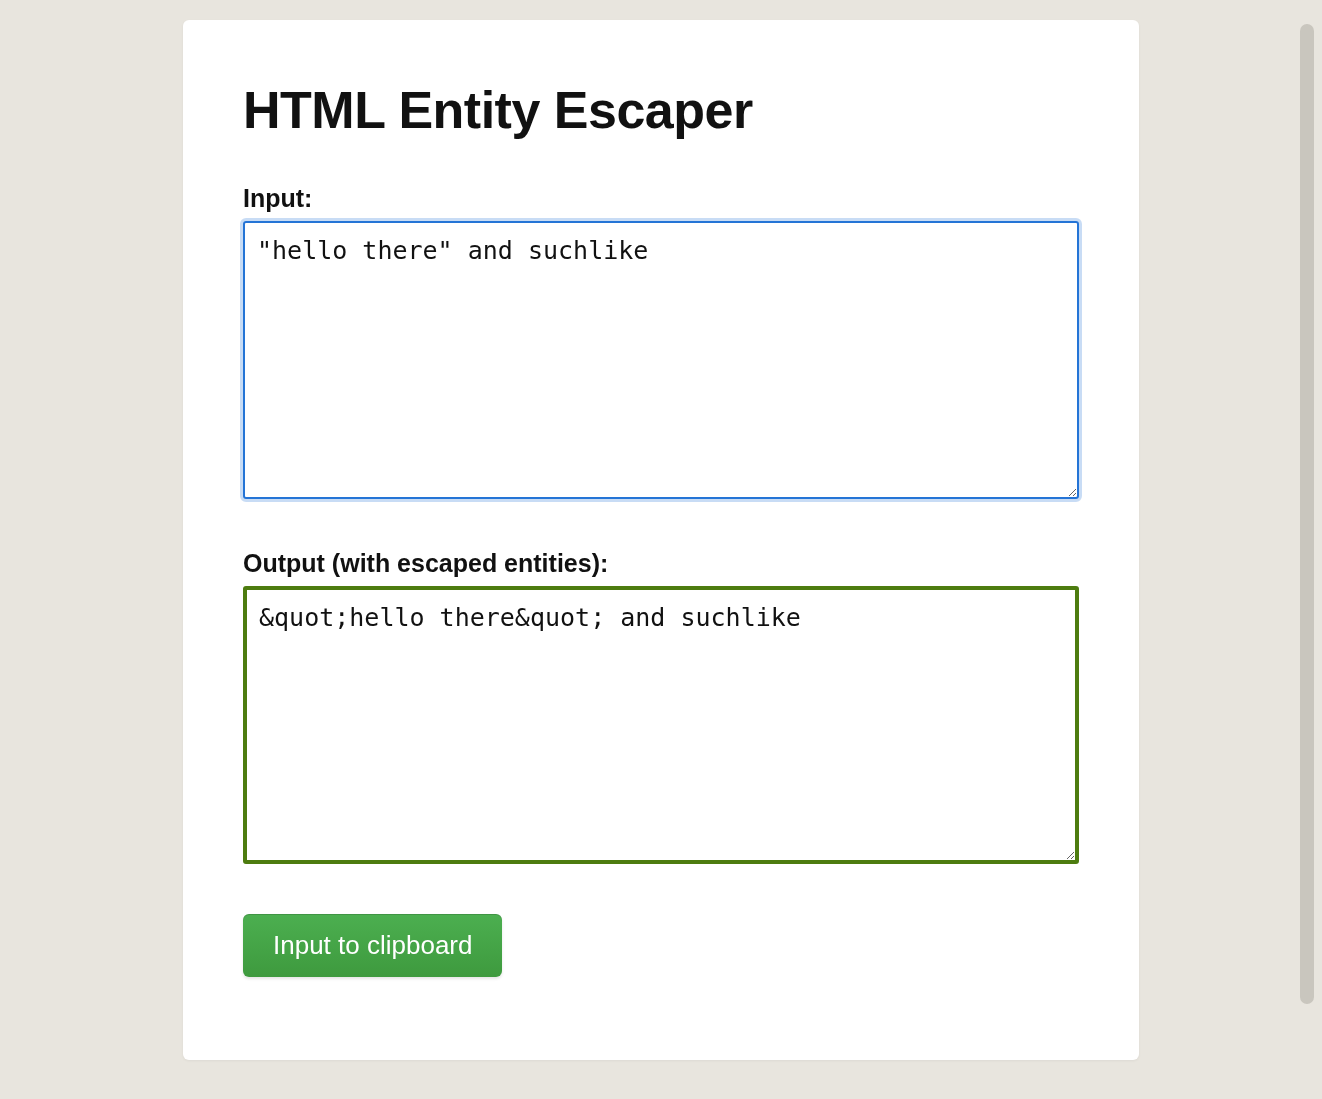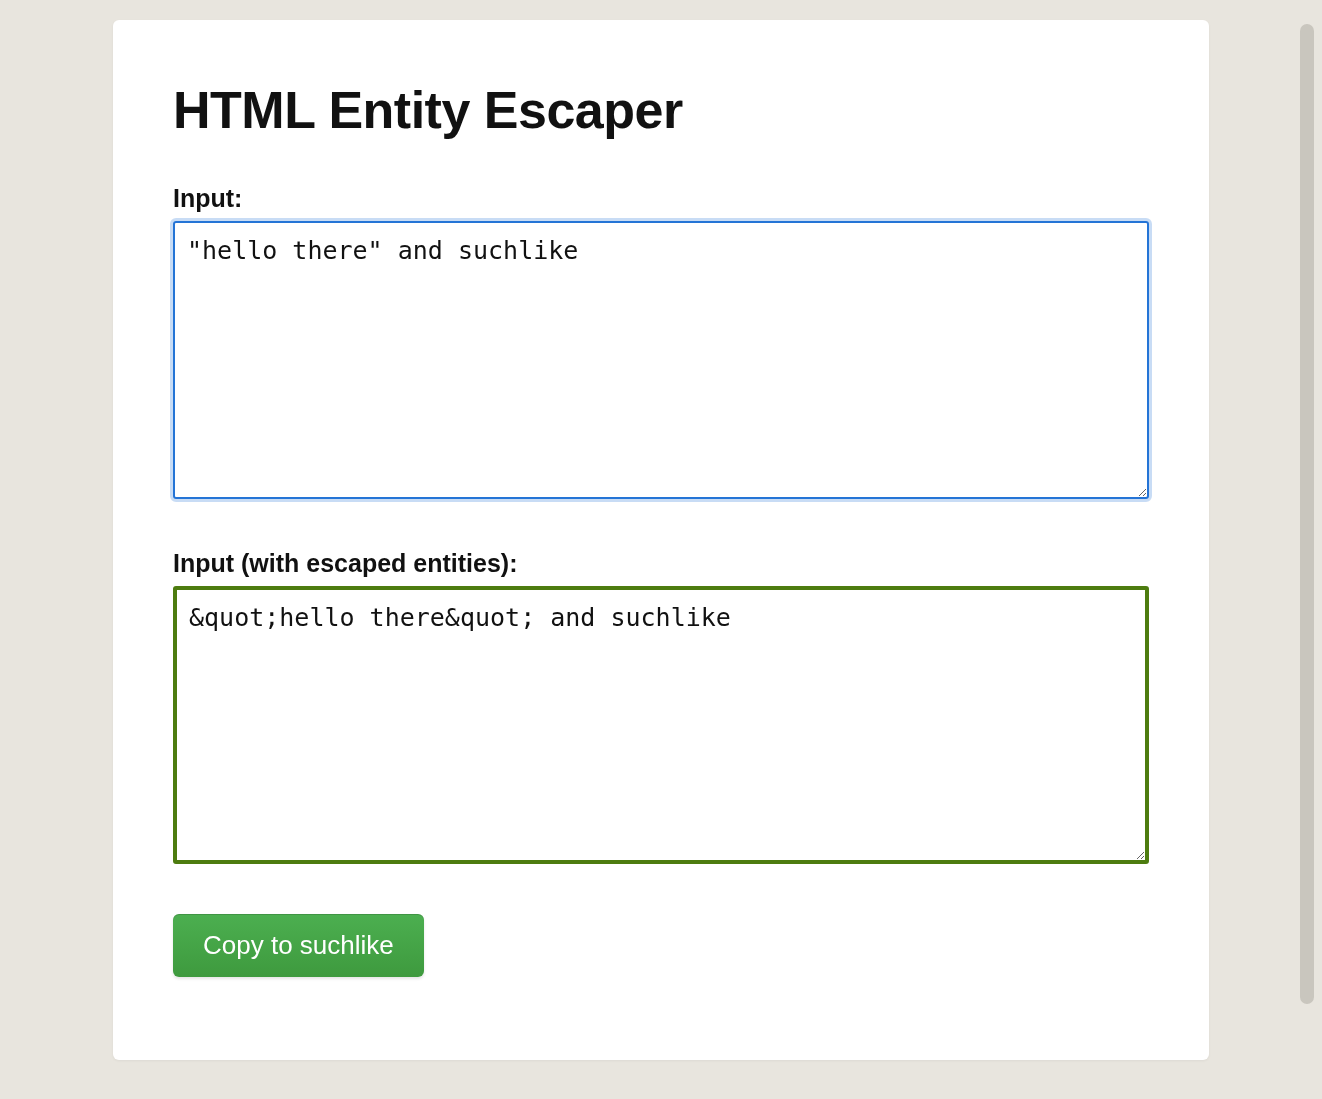--- a/index.html
+++ b/index.html
@@ -12,21 +12,21 @@
       font-family: -apple-system, BlinkMacSystemFont, "Segoe UI", Helvetica, Arial, sans-serif;
       padding: 20px;
       width: 1322px;
       height: 1099px;
       overflow: hidden;
     }
     .card {
       background: #ffffff;
       border-radius: 6px;
       padding: 60px 60px 80px 60px;
-      width: 1096px;
+      width: 956px;
       margin: 0 auto;
       position: relative;
       min-height: 1040px;
       box-shadow: 0 1px 3px rgba(0,0,0,0.05);
     }
     .scrollbar {
       position: absolute;
       top: 24px;
       right: 8px;
       width: 14px;
@@ -91,21 +91,21 @@
 <div class="card">
 
   <h1>HTML Entity Escaper</h1>
 
   <div class="group">
     <label>Input:</label>
     <textarea class="focused" style="">"hello there" and suchlike</textarea>
   </div>
 
   <div class="group">
-    <label>Input (with escaped entities):</label>
+    <label>Output (with escaped entities):</label>
     <textarea class="output" readonly="" style="">&amp;quot;hello there&amp;quot; and suchlike</textarea>
   </div>
 
-  <button class="copy-btn">Copy to suchlike</button>
+  <button class="copy-btn">Input to clipboard</button>
 
 </div>
 
 <div class="scrollbar"></div>
 
 </body></html>

